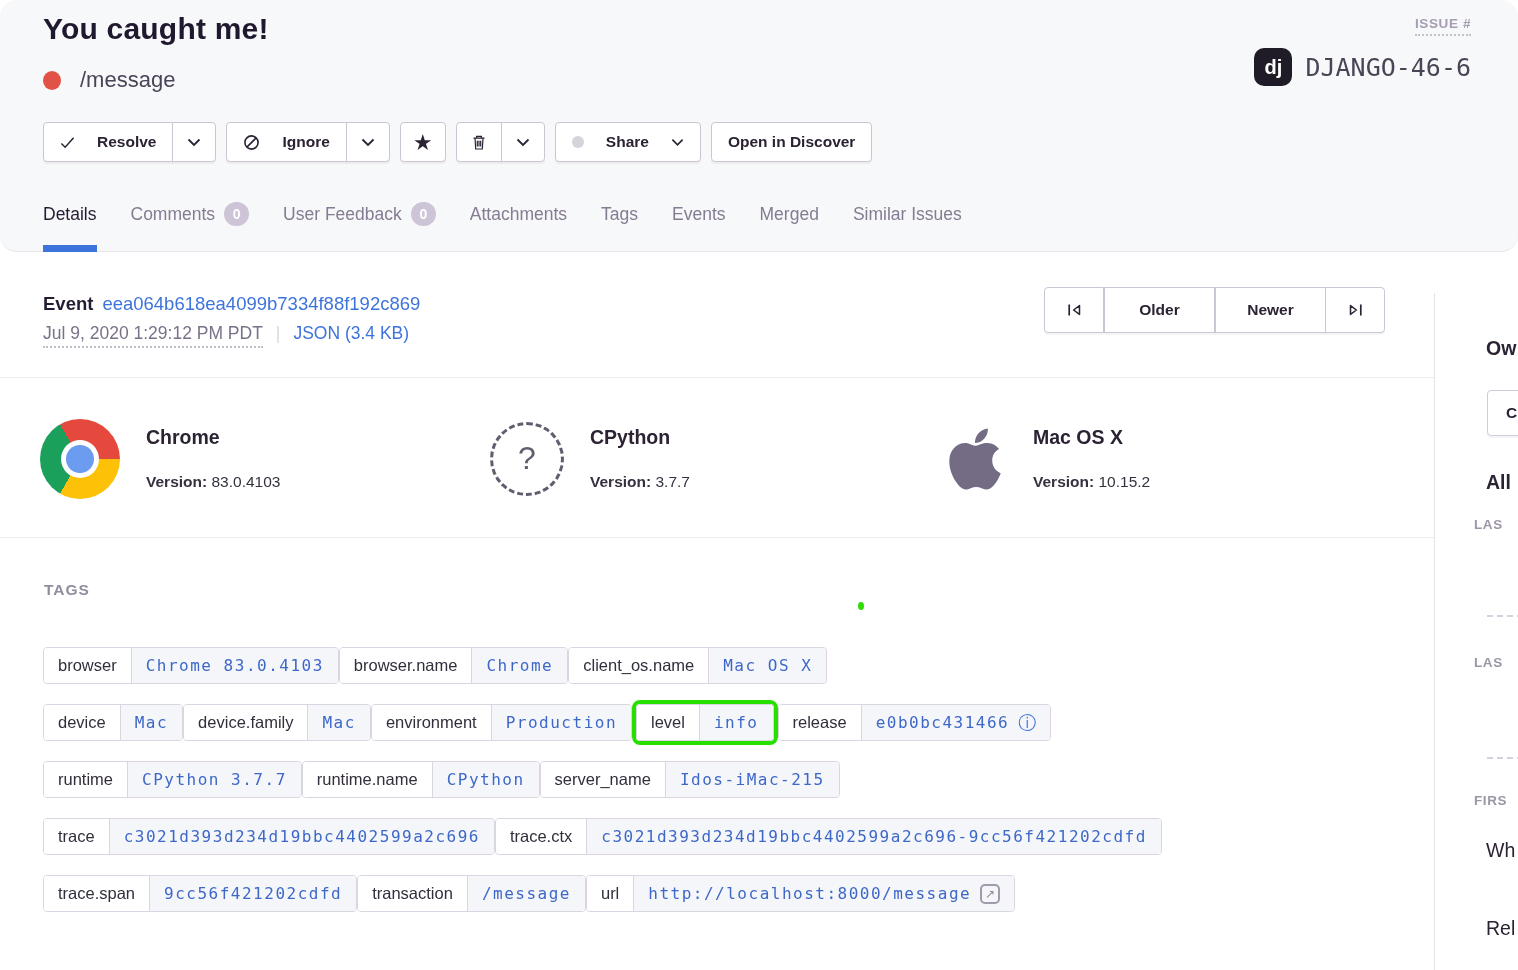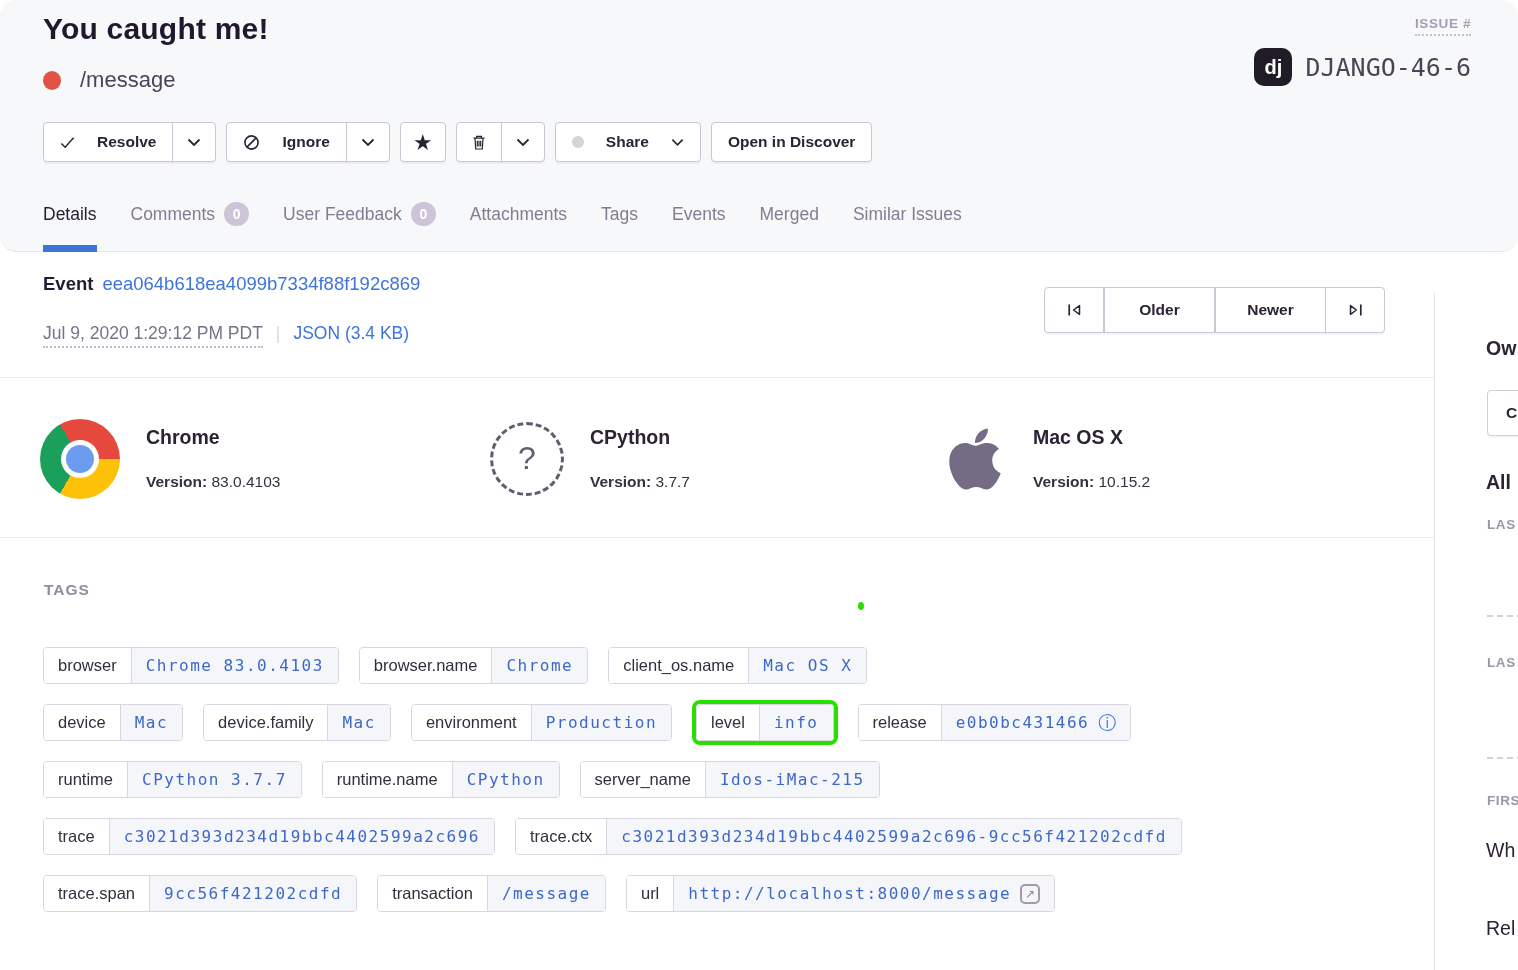--- a/index.html
+++ b/index.html
@@ -31,21 +31,21 @@
   .issue-id-row{margin-top:12px;display:flex;align-items:center;gap:13px;}
   .project-badge{width:38px;height:38px;border-radius:10px;background:#1F1B27;color:#fff;display:flex;align-items:center;justify-content:center;font-weight:700;font-size:20px;}
   .short-id{font-family:"DejaVu Sans Mono",monospace;font-size:25px;color:#4A4457;}
   
   .tab-bar{position:absolute;left:43px;bottom:-1px;display:flex;gap:34px;}
   .tab{display:flex;align-items:center;gap:9px;font-size:17.5px;color:#847C92;padding-bottom:19px;border-bottom:7px solid transparent;cursor:pointer;}
   .tab.active{color:#241C33;border-bottom-color:#3D74DB;}
   .badge{min-width:25px;height:24px;padding:0 7px;border-radius:12px;background:#CDC5D7;color:#fff;font-size:14px;font-weight:700;display:flex;align-items:center;justify-content:center;}
   
   .event-bar{position:absolute;left:0;top:253px;width:1434px;height:125px;border-bottom:1px solid #EDEAF0;background:#fff;}
-  .event-line1{position:absolute;left:43px;top:20px;font-size:18.5px;display:flex;gap:9px;align-items:baseline;}
+  .event-line1{position:absolute;left:43px;top:40px;font-size:18.5px;display:flex;gap:9px;align-items:baseline;}
   .event-label{font-weight:700;color:#241C33;}
   a.link{color:#3D74DB;text-decoration:none;cursor:pointer;}
   .event-line2{position:absolute;left:43px;top:70px;font-size:17.5px;display:flex;align-items:baseline;}
   .event-date{color:#7A7189;border-bottom:2px dotted #C3BCCB;padding-bottom:2px;}
   .divider{color:#D9D5DE;margin:0 13px;}
   .pager{position:absolute;top:34px;right:49px;display:flex;}
   .pager .btn{height:46px;}
   .pager .btn.icon-only{width:60px;}
   .pager .btn.txt{width:111px;padding:0;}
   
@@ -57,34 +57,34 @@
   .chrome-logo{width:80px;height:80px;border-radius:50%;position:relative;
     background:conic-gradient(from 90deg,#FDC107 0 120deg,#1BA05B 120deg 240deg,#E5493D 240deg 360deg);}
   .chrome-logo::before{content:"";position:absolute;left:50%;top:50%;width:38px;height:38px;margin:-19px 0 0 -19px;border-radius:50%;background:#fff;}
   .chrome-logo::after{content:"";position:absolute;left:50%;top:50%;width:28px;height:28px;margin:-14px 0 0 -14px;border-radius:50%;background:#6C9CF0;}
   .unknown-circle{width:74px;height:74px;border-radius:50%;border:3px dashed #635C6E;display:flex;align-items:center;justify-content:center;font-size:32px;color:#635C6E;}
   
   .tags-section{position:absolute;left:0;top:539px;width:1434px;height:431px;background:#fff;}
   .tags-heading{position:absolute;left:44px;top:42px;font-size:15.5px;font-weight:700;letter-spacing:1px;color:#918C9E;}
   .cursor-dot{position:absolute;left:858px;top:63px;width:6px;height:8px;border-radius:50%;background:#2FDB00;}
   .tag-rows{position:absolute;left:43px;top:108px;width:1375px;}
-  .tag-row{display:flex;gap:20px;margin-bottom:20px;align-items:center;}
+  .tag-row{display:flex;margin-bottom:20px;align-items:center;}
   .tag-pill{display:inline-flex;height:37px;border:1px solid #DBD5E1;border-radius:4px;background:#fff;overflow:hidden;cursor:pointer;}
   .tag-key{display:flex;align-items:center;padding:0 14px;font-size:16.5px;color:#332E3C;background:#fff;}
   .tag-val{display:flex;align-items:center;gap:9px;padding:0 14px;border-left:1px solid #DBD5E1;background:#F4F6FA;
     font-family:"DejaVu Sans Mono",monospace;font-size:16px;letter-spacing:1.5px;color:#3E68C8;}
   .level-box{border:4px solid #28E000;border-radius:8px;display:inline-flex;margin:-4px 0;}
   .info-icon{font-size:18px;color:#3D74DB;letter-spacing:0;font-family:"DejaVu Sans",sans-serif;line-height:1;}
   .ext-icon{width:20px;height:20px;border:2px solid #A09AAB;border-radius:5px;display:inline-flex;align-items:center;justify-content:center;
     font-size:12px;color:#8F8A99;letter-spacing:0;font-family:"DejaVu Sans",sans-serif;line-height:1;}
   
   .sidebar{position:absolute;left:1434px;top:253px;width:84px;height:717px;border-left:1px solid #E6E2E9;background:#fff;overflow:hidden;margin-top:40px;}
   .sb-heading{position:absolute;left:51px;font-size:19.5px;font-weight:700;color:#2B2233;white-space:nowrap;}
   .sb-text{position:absolute;left:51px;font-size:19.5px;color:#2B2233;white-space:nowrap;}
-  .sb-label{position:absolute;left:52px;font-size:13.5px;font-weight:700;letter-spacing:.6px;color:#9C96A7;white-space:nowrap;}
+  .sb-label{position:absolute;left:39px;font-size:13.5px;font-weight:700;letter-spacing:.6px;color:#9C96A7;white-space:nowrap;}
   .sb-button{position:absolute;left:52px;width:70px;height:46px;border:1px solid #D2CBD9;border-radius:4px;background:#fff;
     box-shadow:0 2px 0 rgba(54,45,70,.05);display:flex;align-items:center;padding-left:18px;font-size:15.5px;font-weight:700;color:#2B2233;cursor:pointer;}
   .sb-dashes{position:absolute;left:52px;width:46px;height:0;border-top:2px dashed #D5D0DB;}
   .sidebar>*:nth-child(1){top:44px;}  .sidebar>*:nth-child(2){top:97px;}
   .sidebar>*:nth-child(3){top:178px;} .sidebar>*:nth-child(4){top:224px;}
   .sidebar>*:nth-child(5){top:322px;} .sidebar>*:nth-child(6){top:362px;}
   .sidebar>*:nth-child(7){top:464px;} .sidebar>*:nth-child(8){top:500px;}
   .sidebar>*:nth-child(9){top:546px;} .sidebar>*:nth-child(10){top:624px;}
   .sidebar>*:nth-child(11){top:684px;}
   svg{display:block;}

